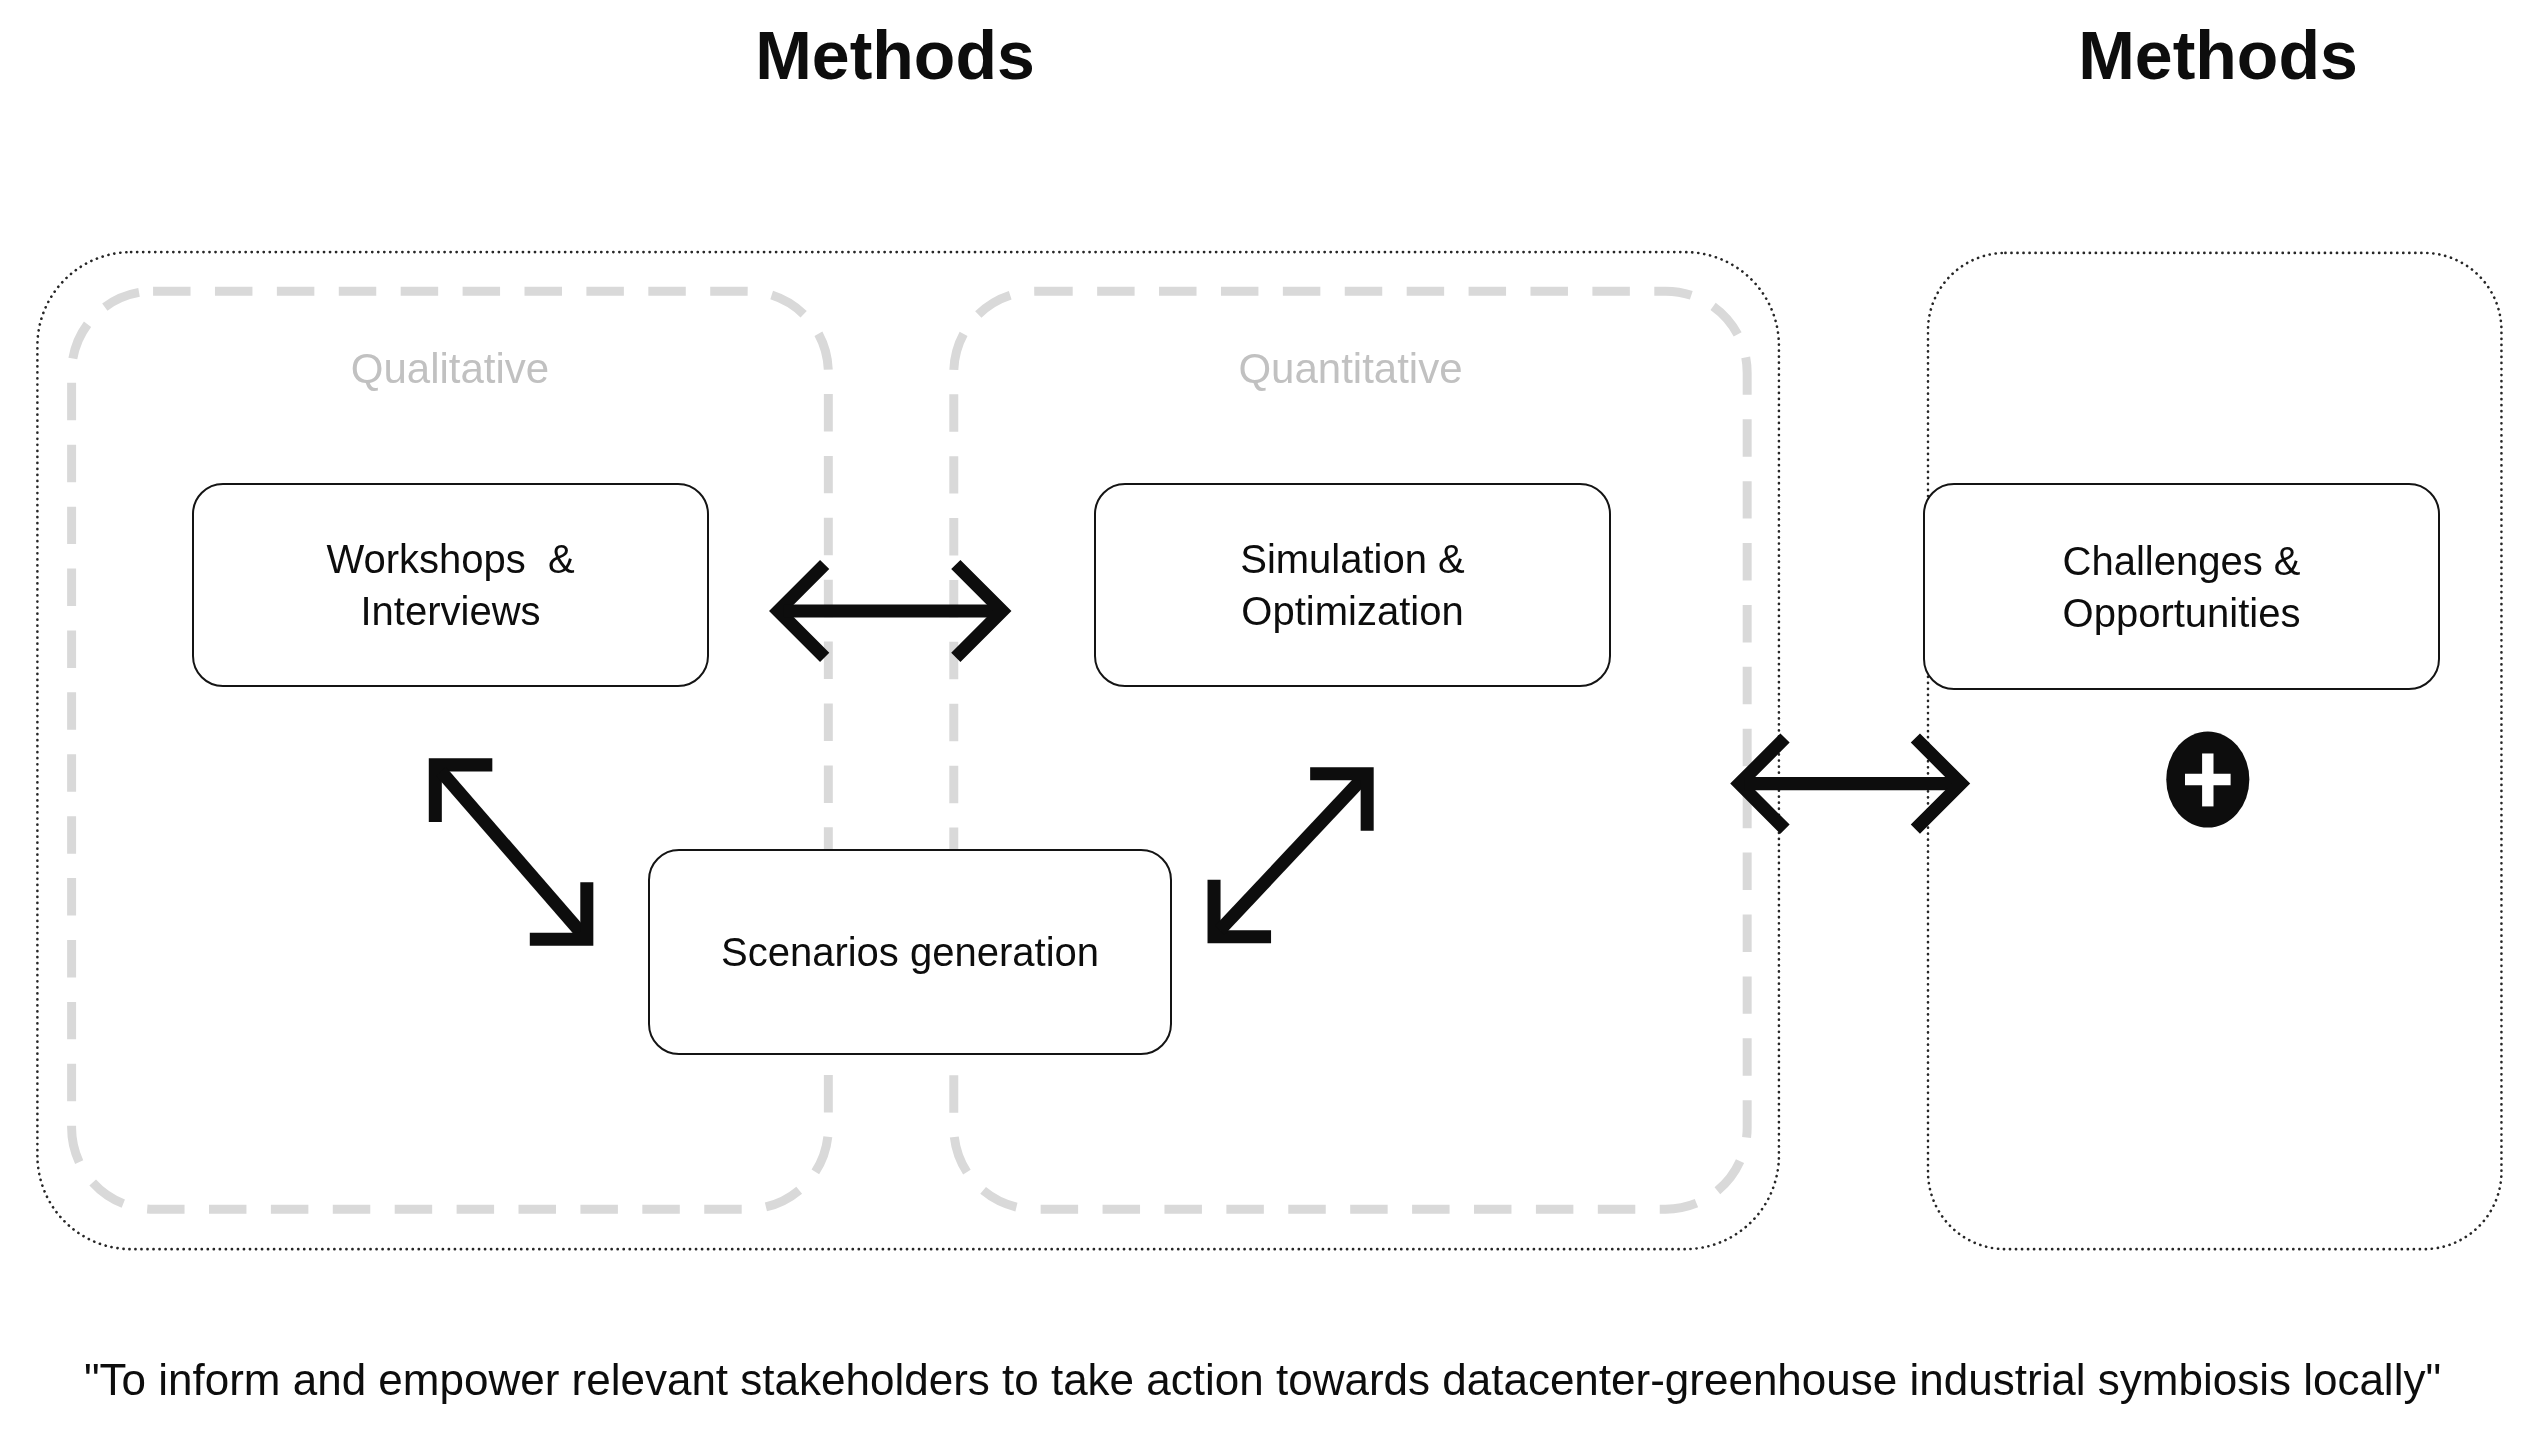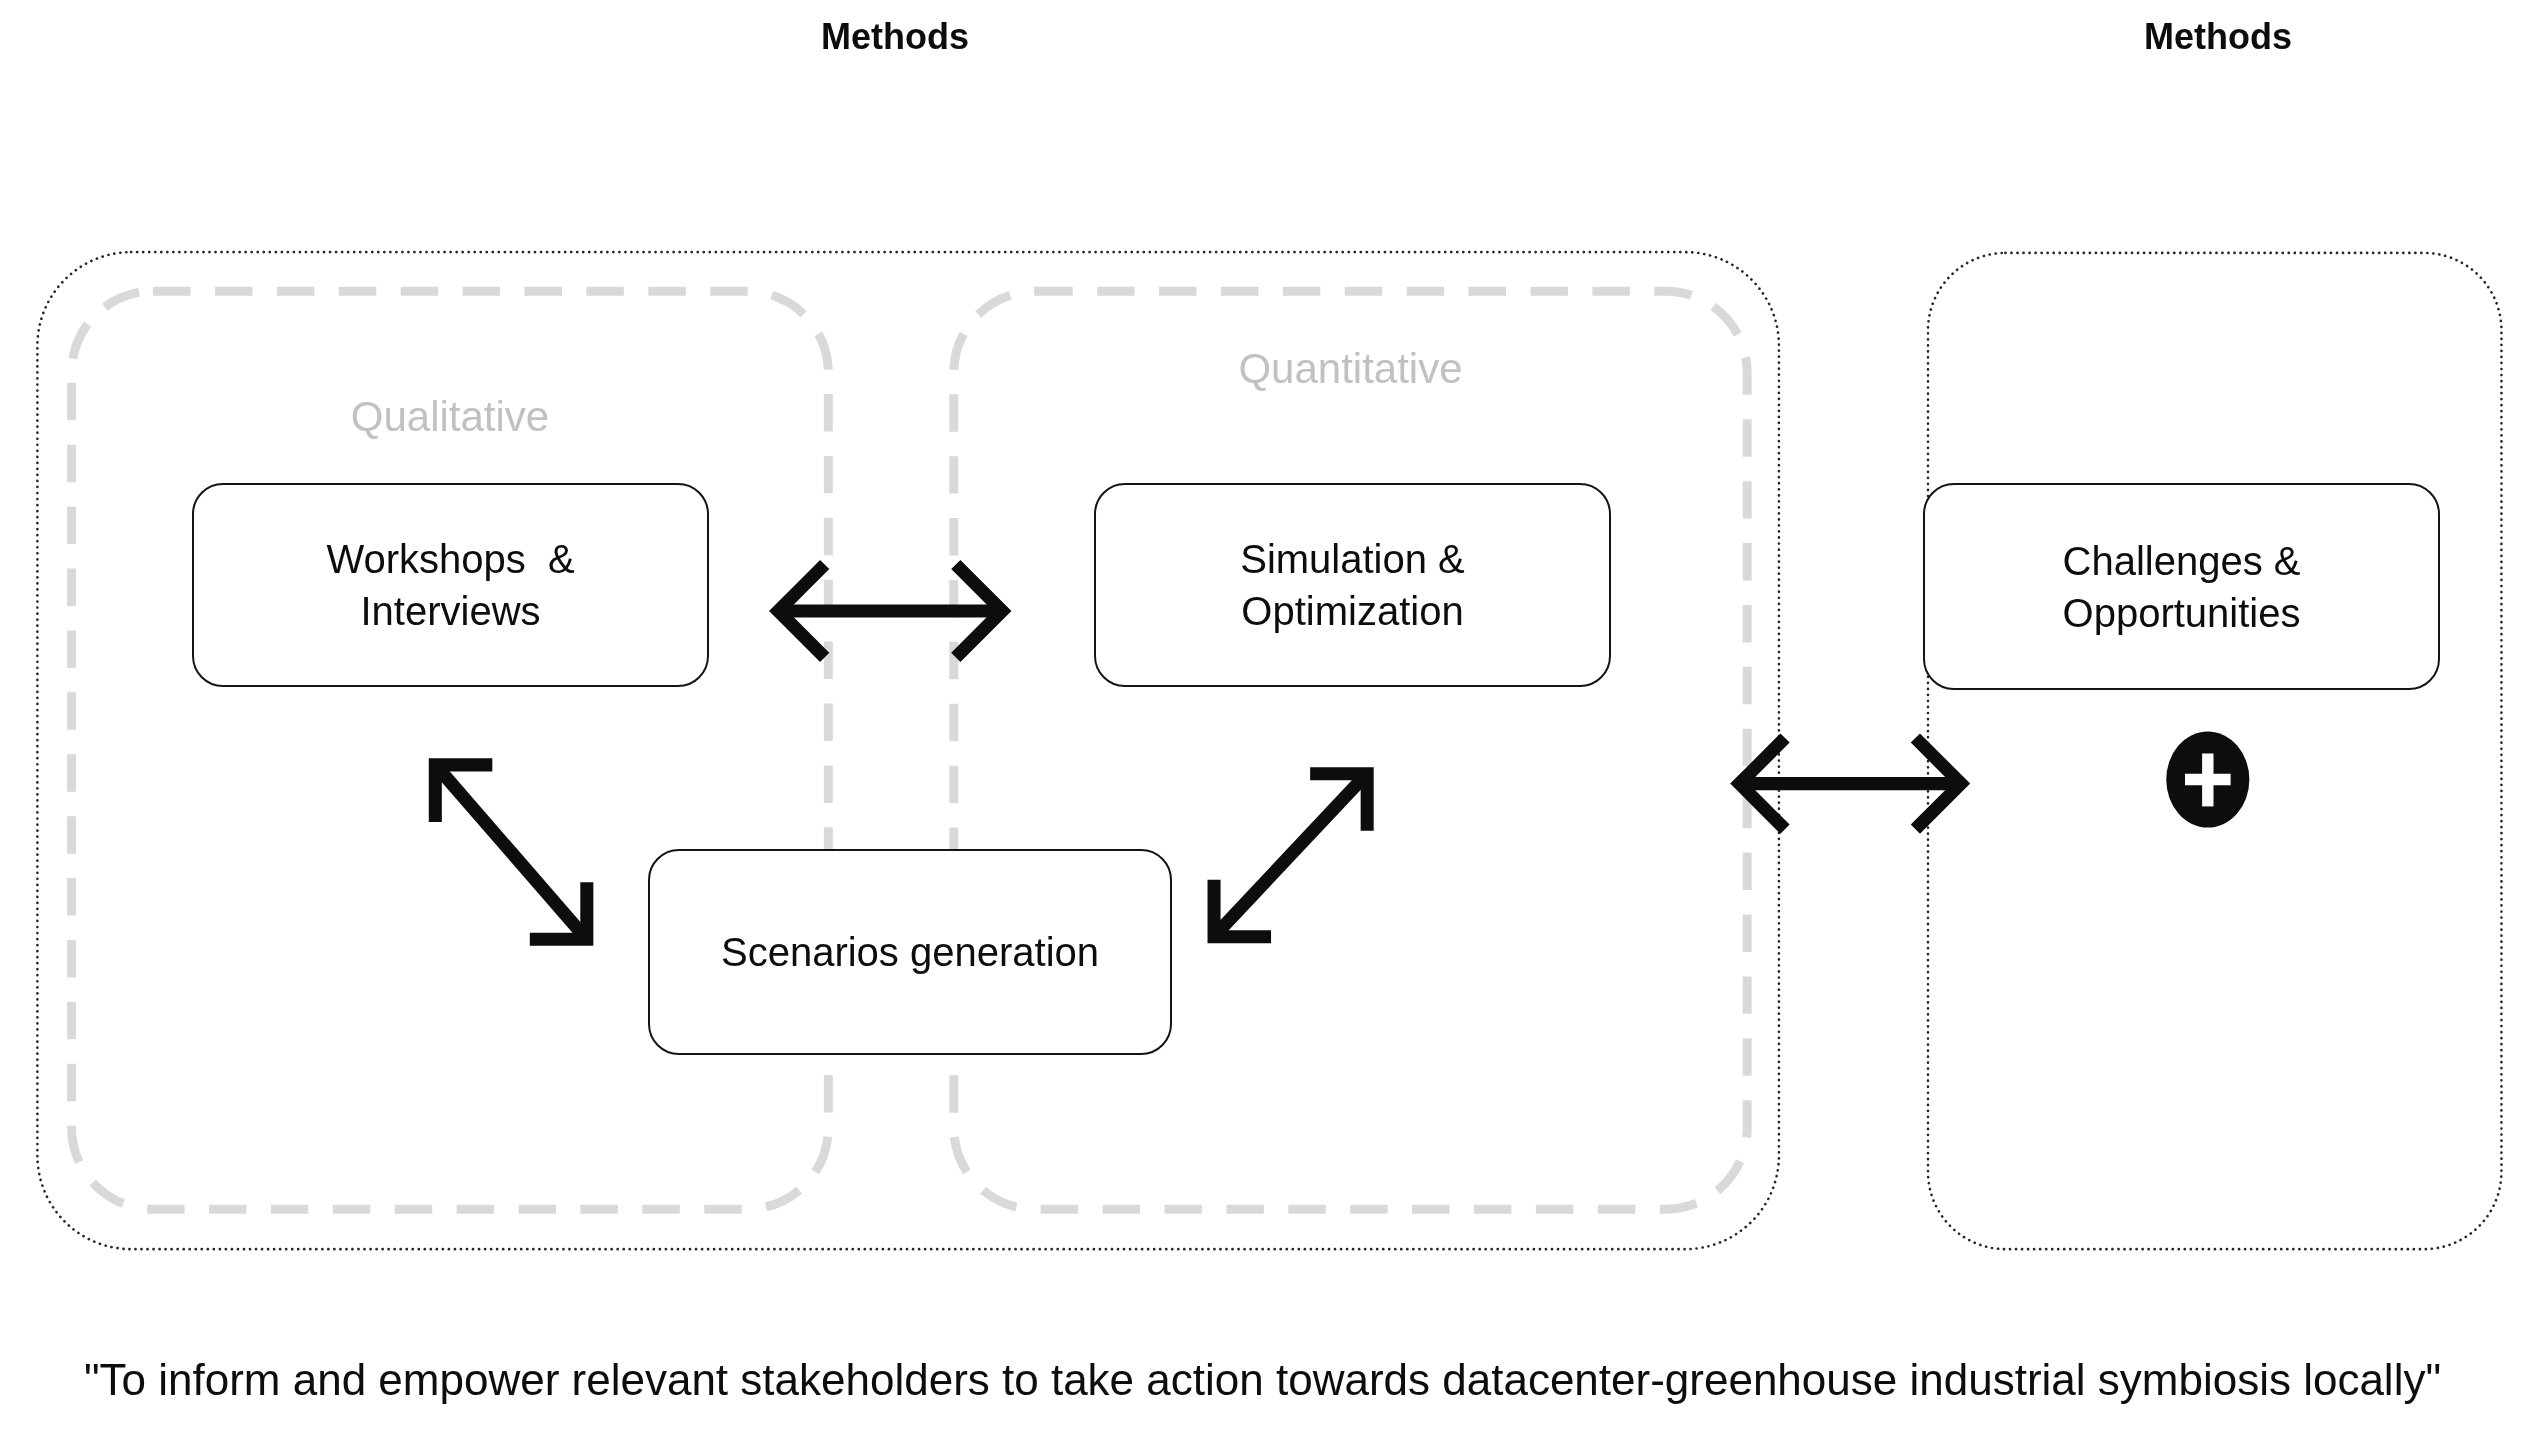--- a/index.html
+++ b/index.html
@@ -31,21 +31,21 @@
   .dashed-rect {
     fill: none;
     stroke: #d9d9d9;
     stroke-width: 11;
     stroke-dasharray: 46 30;
   }
   .section-title {
     position: absolute;
     top: 14.7px;
     transform: translateX(-50%);
-    font-size: 36px;
+    font-size: 68px;
     font-weight: 700;
     line-height: 1.2;
     white-space: nowrap;
   }
   .zone-label {
     position: absolute;
     top: 344px;
     text-align: center;
     font-size: 42px;
     line-height: 1.2;
@@ -107,21 +107,21 @@
   <svg class="layer" viewBox="0 0 3099 1785" aria-hidden="true">
     <rect class="dotted-rect" x="45.5" y="309.5" width="2138" height="1224" rx="115"></rect>
     <rect class="dotted-rect" x="2366.5" y="310.5" width="704" height="1223" rx="95"></rect>
     <rect class="dashed-rect" x="87.5" y="357.5" width="929" height="1127" rx="100"></rect>
     <rect class="dashed-rect" x="1170.5" y="357.5" width="974" height="1127" rx="100"></rect>
   </svg>
 
   <div class="section-title" style="left:895px;">Methods</div>
   <div class="section-title" style="left:2218px;">Methods</div>
 
-  <div class="zone-label" style="left:67px; width:766px;margin-top:48px;">Qualitative</div>
+  <div class="zone-label" style="left:67px; width:766px;">Qualitative</div>
   <div class="zone-label" style="left:949px; width:803px;">Quantitative</div>
 
   <div class="node" style="left:192px; top:483px; width:517px; height:204px;">
     <span class="node-label">Workshops  &amp;
 Interviews</span>
   </div>
 
   <div class="node" style="left:1094px; top:483px; width:517px; height:204px;">
     <span class="node-label">Simulation &amp;
 Optimization</span>

